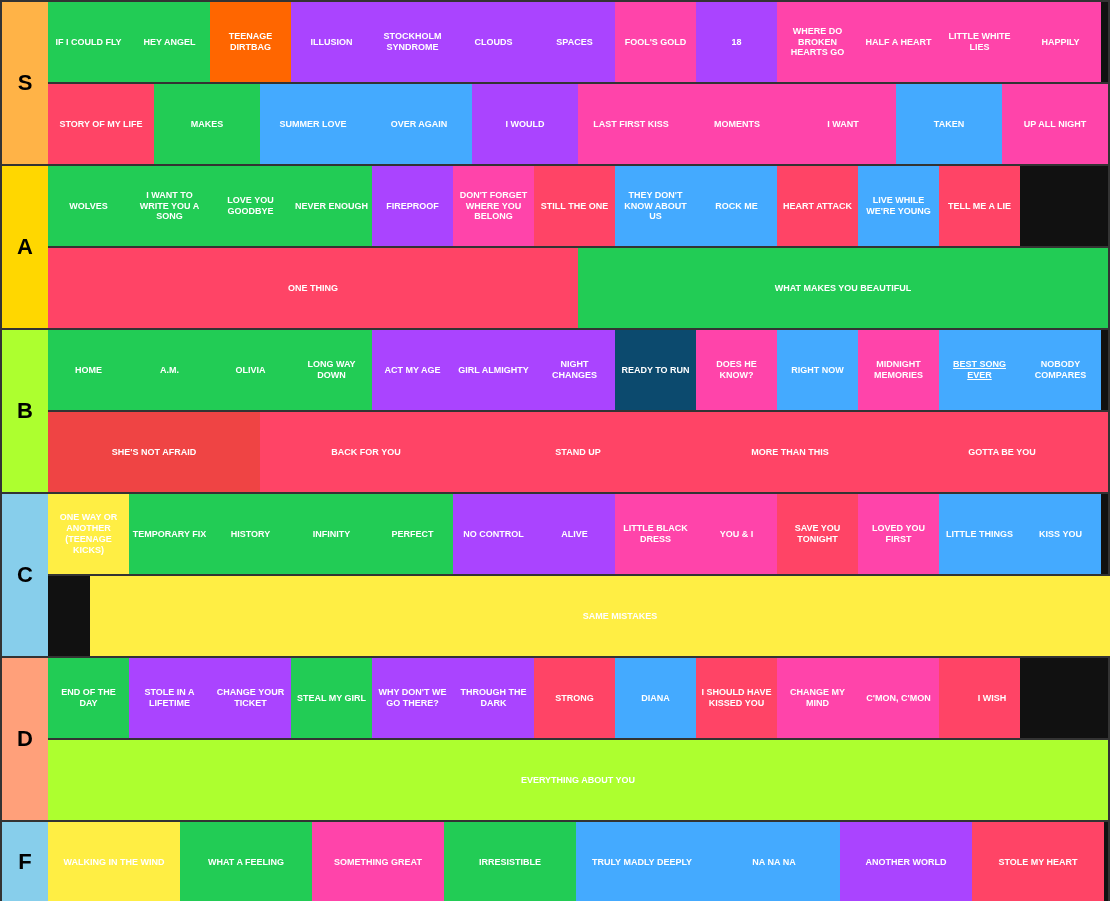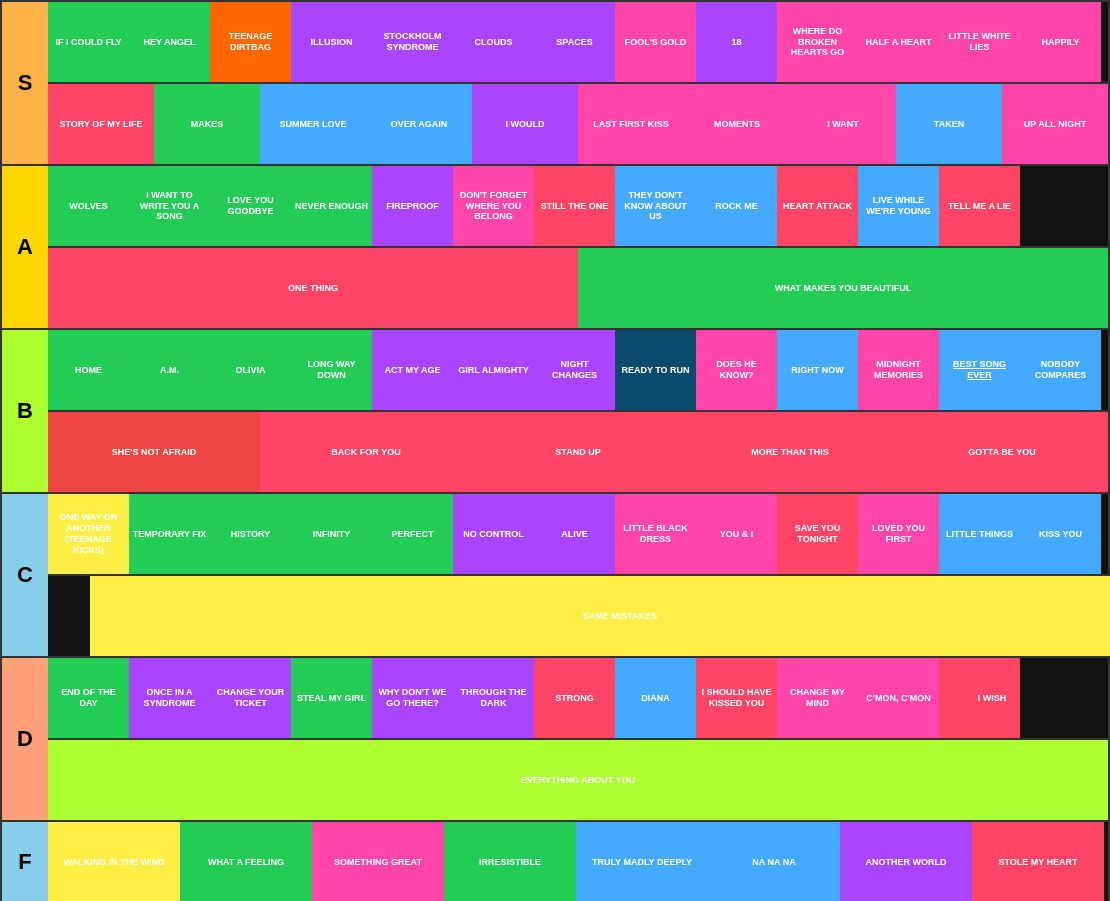--- a/index.html
+++ b/index.html
@@ -119,21 +119,21 @@
           <div class="song-tile" style="background-color: rgb(255, 238, 68); width: 1060px; min-width: 1060px; height: 80px; min-height: 80px; flex-shrink: 0;">SAME MISTAKES</div>
           <div style="flex: 1 1 0%; height: 80px; background-color: rgb(17, 17, 17);"></div>
         </div>
       </div>
     </div>
     <div style="display: flex; flex-direction: row; border-bottom: 2px solid rgb(51, 51, 51);">
       <div class="tier-label" style="background-color: rgb(255, 160, 122); width: 46px; min-width: 46px; display: flex; align-items: center; justify-content: center; font-size: 22px; font-weight: bold; color: rgb(0, 0, 0);">D</div>
       <div style="flex: 1 1 0%; display: flex; flex-direction: column;">
         <div style="display: flex; flex-direction: row;">
           <div class="song-tile" style="background-color: rgb(34, 204, 85); width: 81px; min-width: 81px; height: 80px; min-height: 80px; flex-shrink: 0;">END OF THE DAY</div>
-          <div class="song-tile" style="background-color: rgb(170, 68, 255); width: 81px; min-width: 81px; height: 80px; min-height: 80px; flex-shrink: 0;">ONCE IN A SYNDROME</div>
+          <div class="song-tile" style="background-color: rgb(170, 68, 255); width: 81px; min-width: 81px; height: 80px; min-height: 80px; flex-shrink: 0;">STOLE IN A LIFETIME</div>
           <div class="song-tile" style="background-color: rgb(170, 68, 255); width: 81px; min-width: 81px; height: 80px; min-height: 80px; flex-shrink: 0;">CHANGE YOUR TICKET</div>
           <div class="song-tile" style="background-color: rgb(34, 204, 85); width: 81px; min-width: 81px; height: 80px; min-height: 80px; flex-shrink: 0;">STEAL MY GIRL</div>
           <div class="song-tile" style="background-color: rgb(170, 68, 255); width: 81px; min-width: 81px; height: 80px; min-height: 80px; flex-shrink: 0;">WHY DON'T WE GO THERE?</div>
           <div class="song-tile" style="background-color: rgb(170, 68, 255); width: 81px; min-width: 81px; height: 80px; min-height: 80px; flex-shrink: 0;">THROUGH THE DARK</div>
           <div class="song-tile" style="background-color: rgb(255, 68, 102); width: 81px; min-width: 81px; height: 80px; min-height: 80px; flex-shrink: 0;">STRONG</div>
           <div class="song-tile" style="background-color: rgb(68, 170, 255); width: 81px; min-width: 81px; height: 80px; min-height: 80px; flex-shrink: 0;">DIANA</div>
           <div class="song-tile" style="background-color: rgb(255, 68, 102); width: 81px; min-width: 81px; height: 80px; min-height: 80px; flex-shrink: 0;">I SHOULD HAVE KISSED YOU</div>
           <div class="song-tile" style="background-color: rgb(255, 68, 170); width: 81px; min-width: 81px; height: 80px; min-height: 80px; flex-shrink: 0;">CHANGE MY MIND</div>
           <div class="song-tile" style="background-color: rgb(255, 68, 170); width: 81px; min-width: 81px; height: 80px; min-height: 80px; flex-shrink: 0;">C'MON, C'MON</div>
           <div class="song-tile" style="background-color: rgb(255, 68, 102); width: 81px; min-width: 81px; height: 80px; min-height: 80px; flex-shrink: 0; padding-left: 28px;">I WISH</div>

